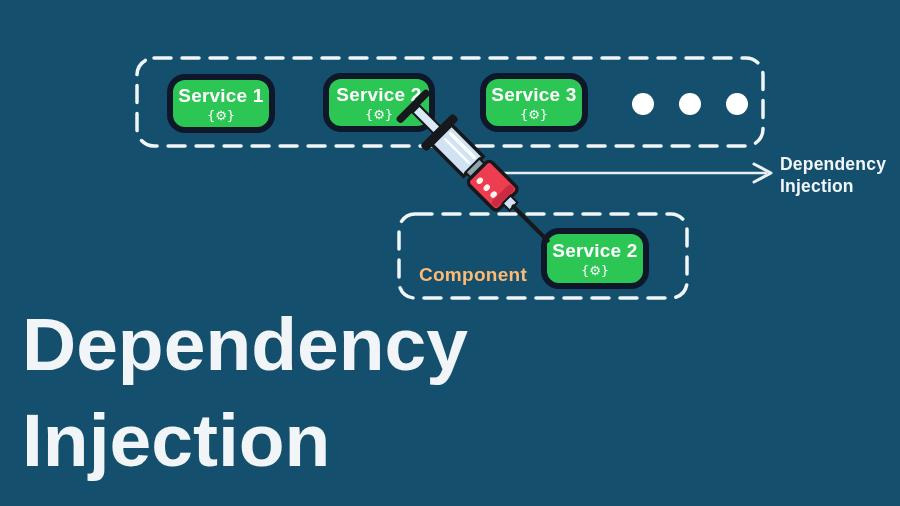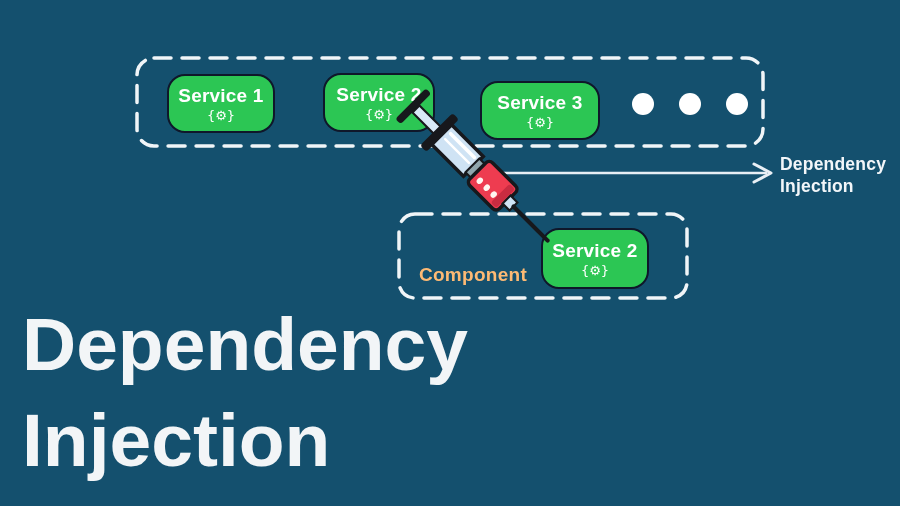--- a/index.html
+++ b/index.html
@@ -7,21 +7,21 @@
     position:relative;width:900px;height:506px;overflow:hidden;
     background:#14506E;
     font-family:"Liberation Sans",sans-serif;
   }
   svg.layer{position:absolute;left:0;top:0;pointer-events:none;}
 
   
   .chip{
     position:absolute;display:flex;flex-direction:column;
     align-items:center;justify-content:center;
-    background:#2CC654;border:2px solid #0f172a;border-radius:18px;
+    background:#2CC654;border:6px solid #0f172a;border-radius:18px;
     color:#ffffff;box-sizing:border-box;
   }
   .chip-label{font-size:19px;font-weight:700;letter-spacing:.2px;line-height:22px;}
   .chip-icon{font-size:13px;line-height:15px;margin-top:1px;font-family:"DejaVu Sans",sans-serif;}
 
   
   .dots{position:absolute;left:632px;top:93px;width:116px;height:22px;display:flex;justify-content:space-between;}
   .dot{width:22px;height:22px;border-radius:50%;background:#ffffff;}
 
   
@@ -64,21 +64,21 @@
   <div class="chip" style="left:167px;top:74px;width:108px;height:59px;">
     <div class="chip-label">Service 1</div>
     <div class="chip-icon">{⚙}</div>
   </div>
 
   <div class="chip" style="left:323px;top:73px;width:112px;height:59px;">
     <div class="chip-label">Service 2</div>
     <div class="chip-icon">{⚙}</div>
   </div>
 
-  <div class="chip" style="left:480px;top:81px;width:120px;height:59px;">
+  <div class="chip" style="left:480px;top:73px;width:108px;height:59px;">
     <div class="chip-label">Service 3</div>
     <div class="chip-icon">{⚙}</div>
   </div>
 
   <div class="dots">
     <div class="dot"></div>
     <div class="dot"></div>
     <div class="dot"></div>
   </div>
 

